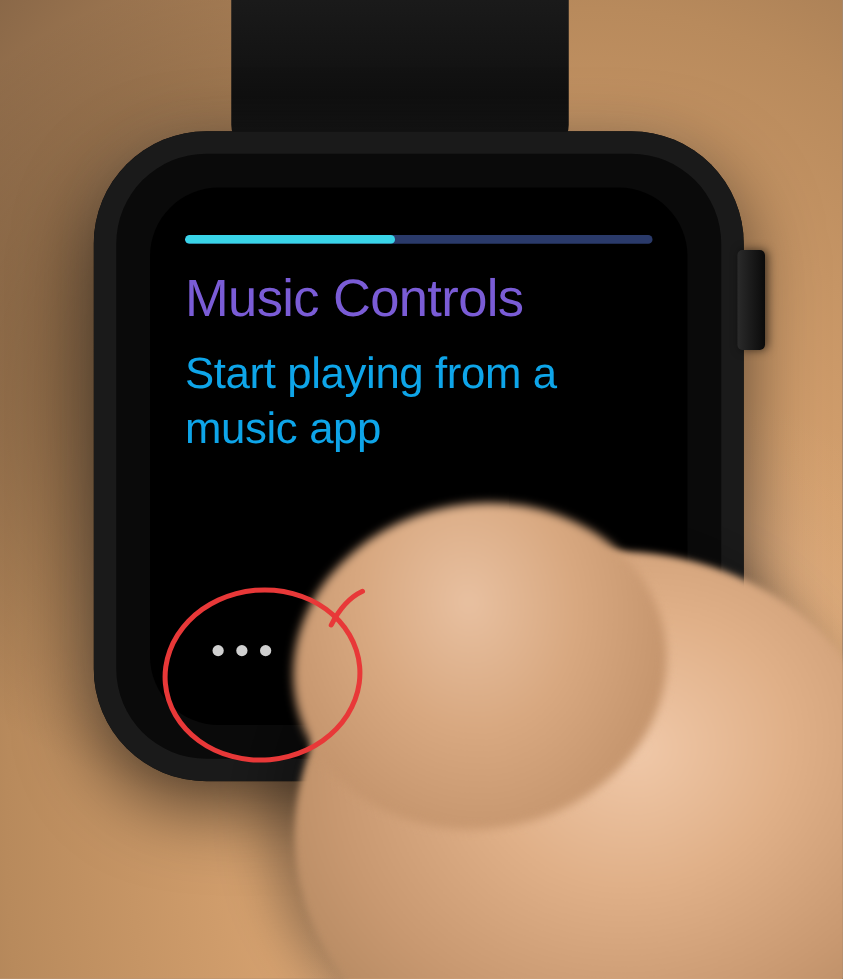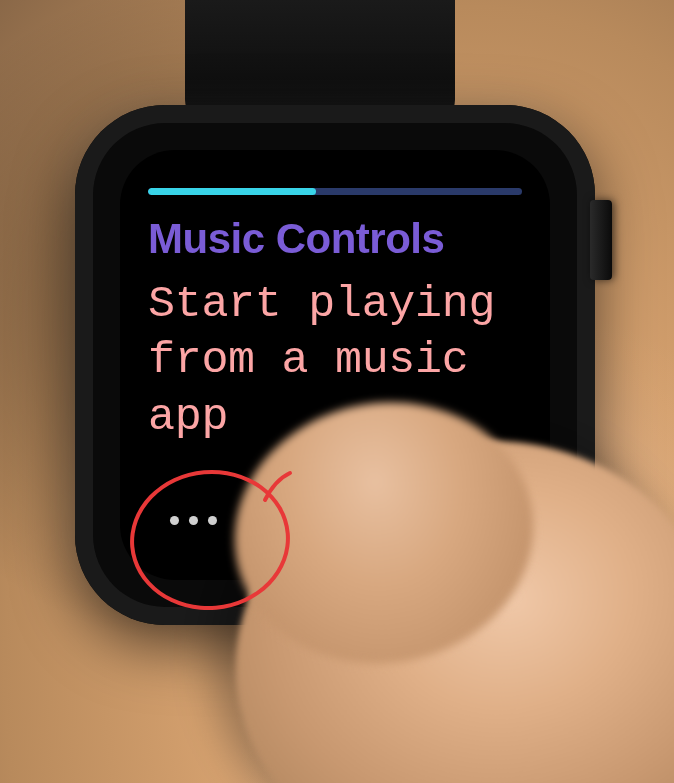--- a/index.html
+++ b/index.html
@@ -95,34 +95,34 @@
       top: 0;
       height: 100%;
       background: #39d4e8;
       border-radius: 4px;
     }
     
     
     .title {
       color: #7a5cd6;
       font-size: 42px;
-      font-weight: 700;
+      font-weight: 400;
       letter-spacing: -0.5px;
       margin-bottom: 14px;
       font-family: Arial, sans-serif;
     }
     
     
     .subtitle {
-      color: #fca5a5;
-      font-size: 45px;
+      color: #0ea5e9;
+      font-size: 35px;
       font-weight: 400;
       line-height: 1.25;
       letter-spacing: -0.3px;
-      font-family: Liberation Mono, monospace;
+      font-family: Liberation Sans, sans-serif;
     }
     
     
     .dots {
       position: absolute;
       bottom: 55px;
       left: 50px;
       display: flex;
       gap: 10px;
     }

